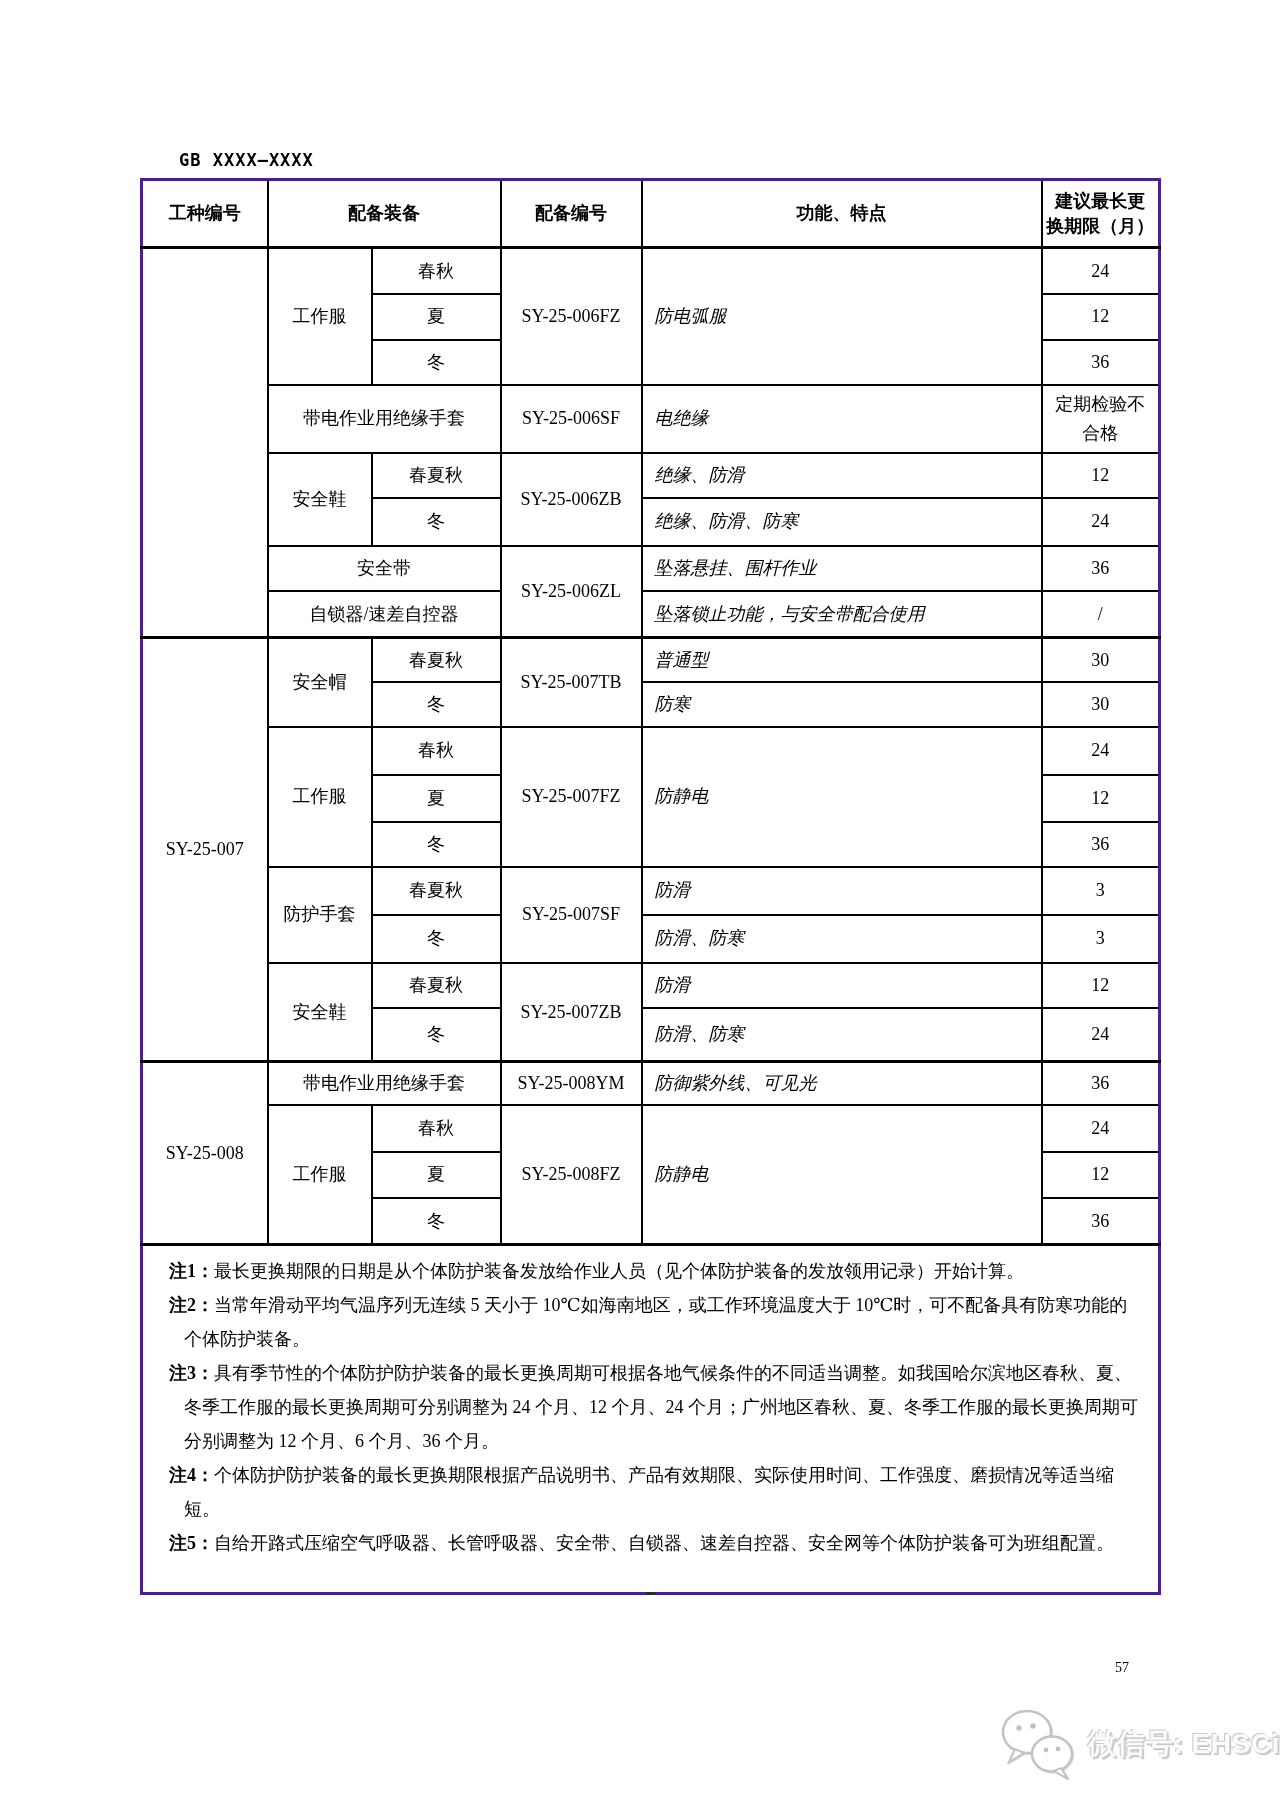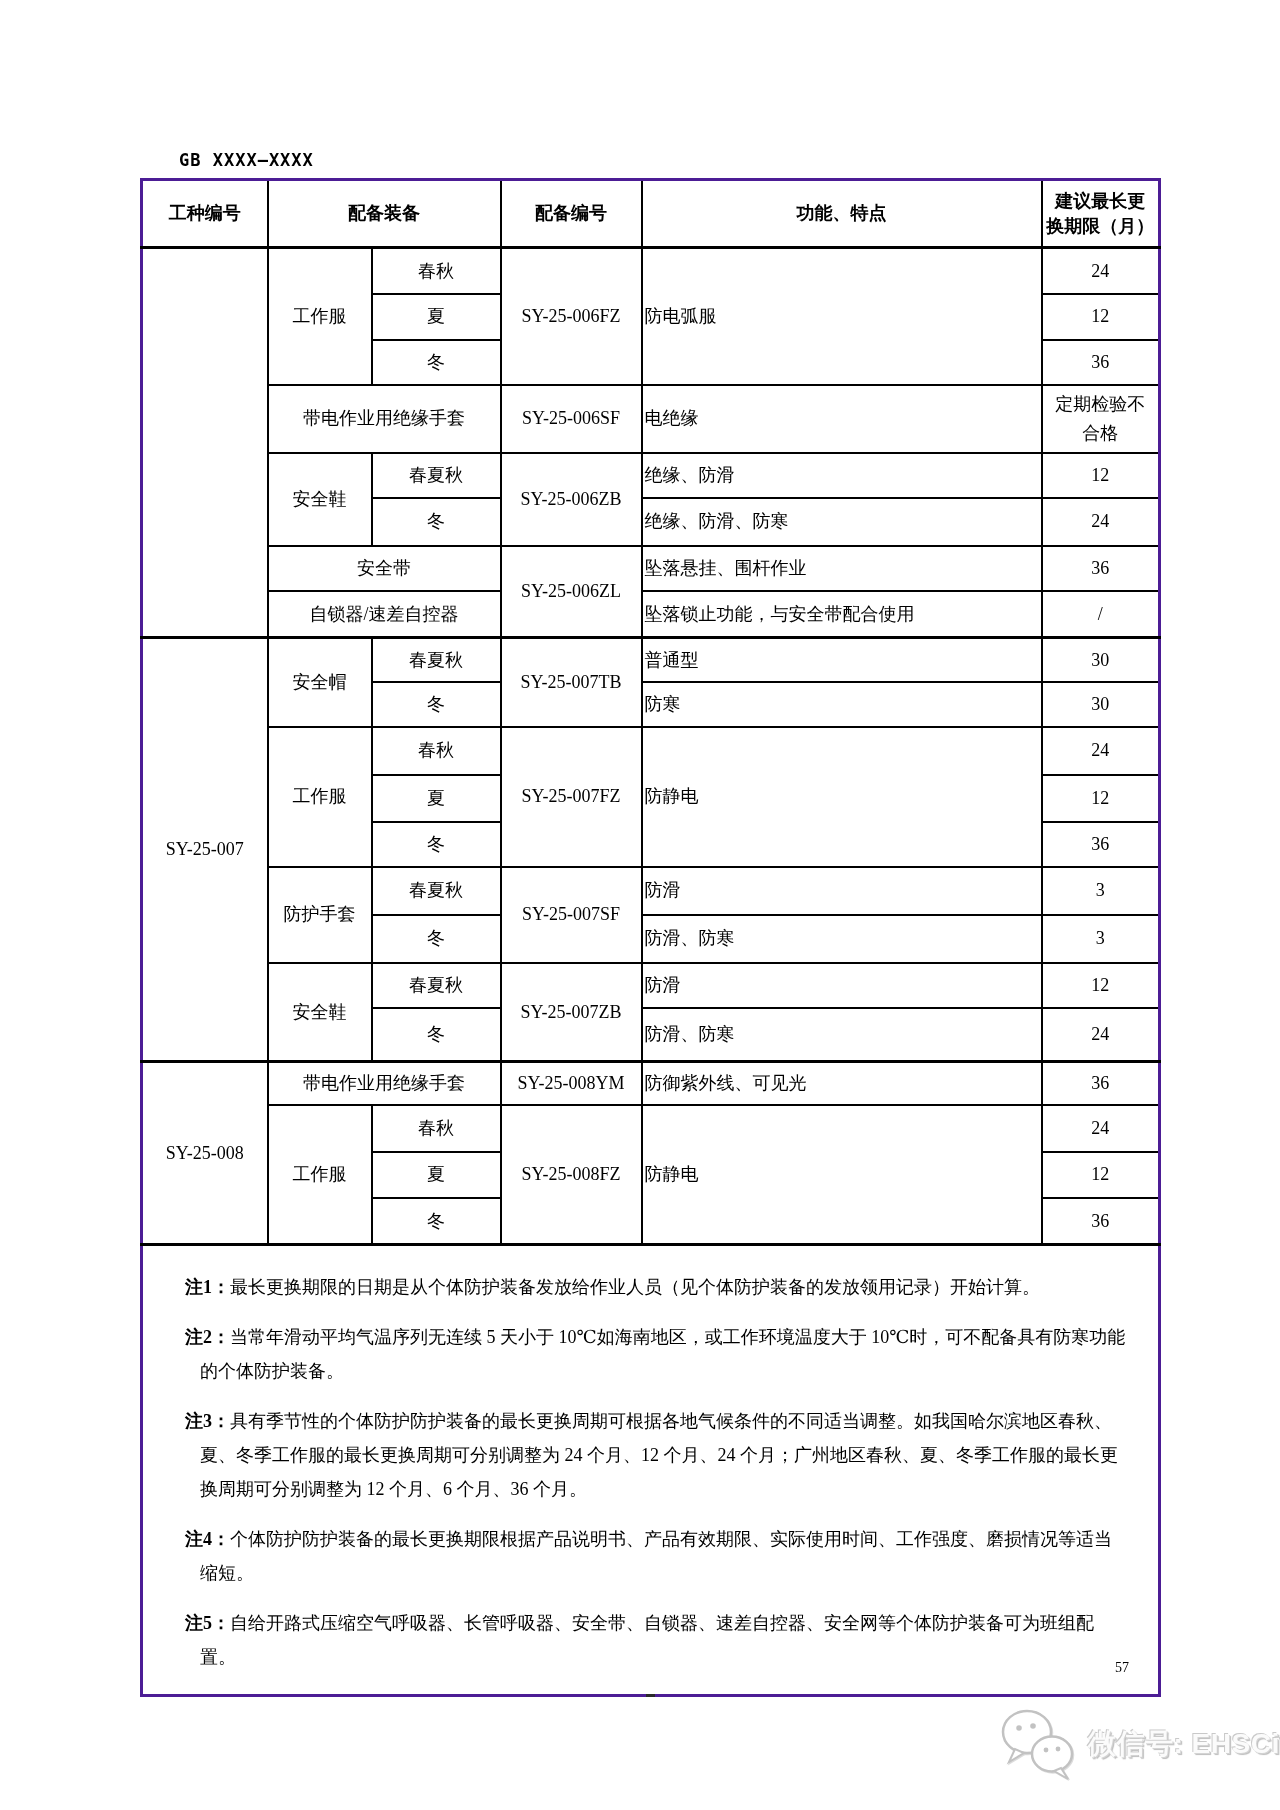--- a/index.html
+++ b/index.html
@@ -18,29 +18,29 @@
     border-collapse:collapse;table-layout:fixed;width:1018px;
     border:3px solid #4c1d95;
   }
   th,td{
     border:2px solid #000;padding:0;
     font-size:18px;text-align:center;vertical-align:middle;overflow:hidden;
     font-weight:normal;line-height:1.35;
   }
   th{font-weight:bold;border-bottom:3px solid #000;}
   tr.sep-top td{border-top:3px solid #000;}
-  td.c4{text-align:left;padding-left:2px;}
+  td.c4{text-align:left;padding-left:12px;font-style:italic;}
   .hdr68{height:68px;} .h43{height:43px;} .h44{height:44px;} .h45{height:45px;}
   .h46{height:46px;} .h47{height:47px;} .h48{height:48px;} .h54{height:54px;} .h72{height:68px;}
   .wrap5{display:inline-block;max-width:92px;line-height:1.6;}
   td.notes-cell{
     height:334px;text-align:left;vertical-align:top;
     padding:8px 14px 4px 26px;
   }
-  .note{margin:16px;font-size:18px;line-height:34px;padding-left:15px;text-indent:-15px;}
+  .note{margin:0;font-size:18px;line-height:34px;padding-left:15px;text-indent:-15px;}
   .note .note-label{font-weight:bold;}
   .scan-artifact{
     position:absolute;left:503px;bottom:-3px;width:16px;height:3px;background:#fff;
   }
   .scan-artifact::before{
     content:"";position:absolute;top:-3px;left:3px;width:9px;height:3px;background:#2a2a2a;
   }
   .page-number{position:absolute;left:1115px;top:1660px;font-size:14px;}
   .watermark{
     position:absolute;left:1000px;top:1698px;width:250px;height:92px;

